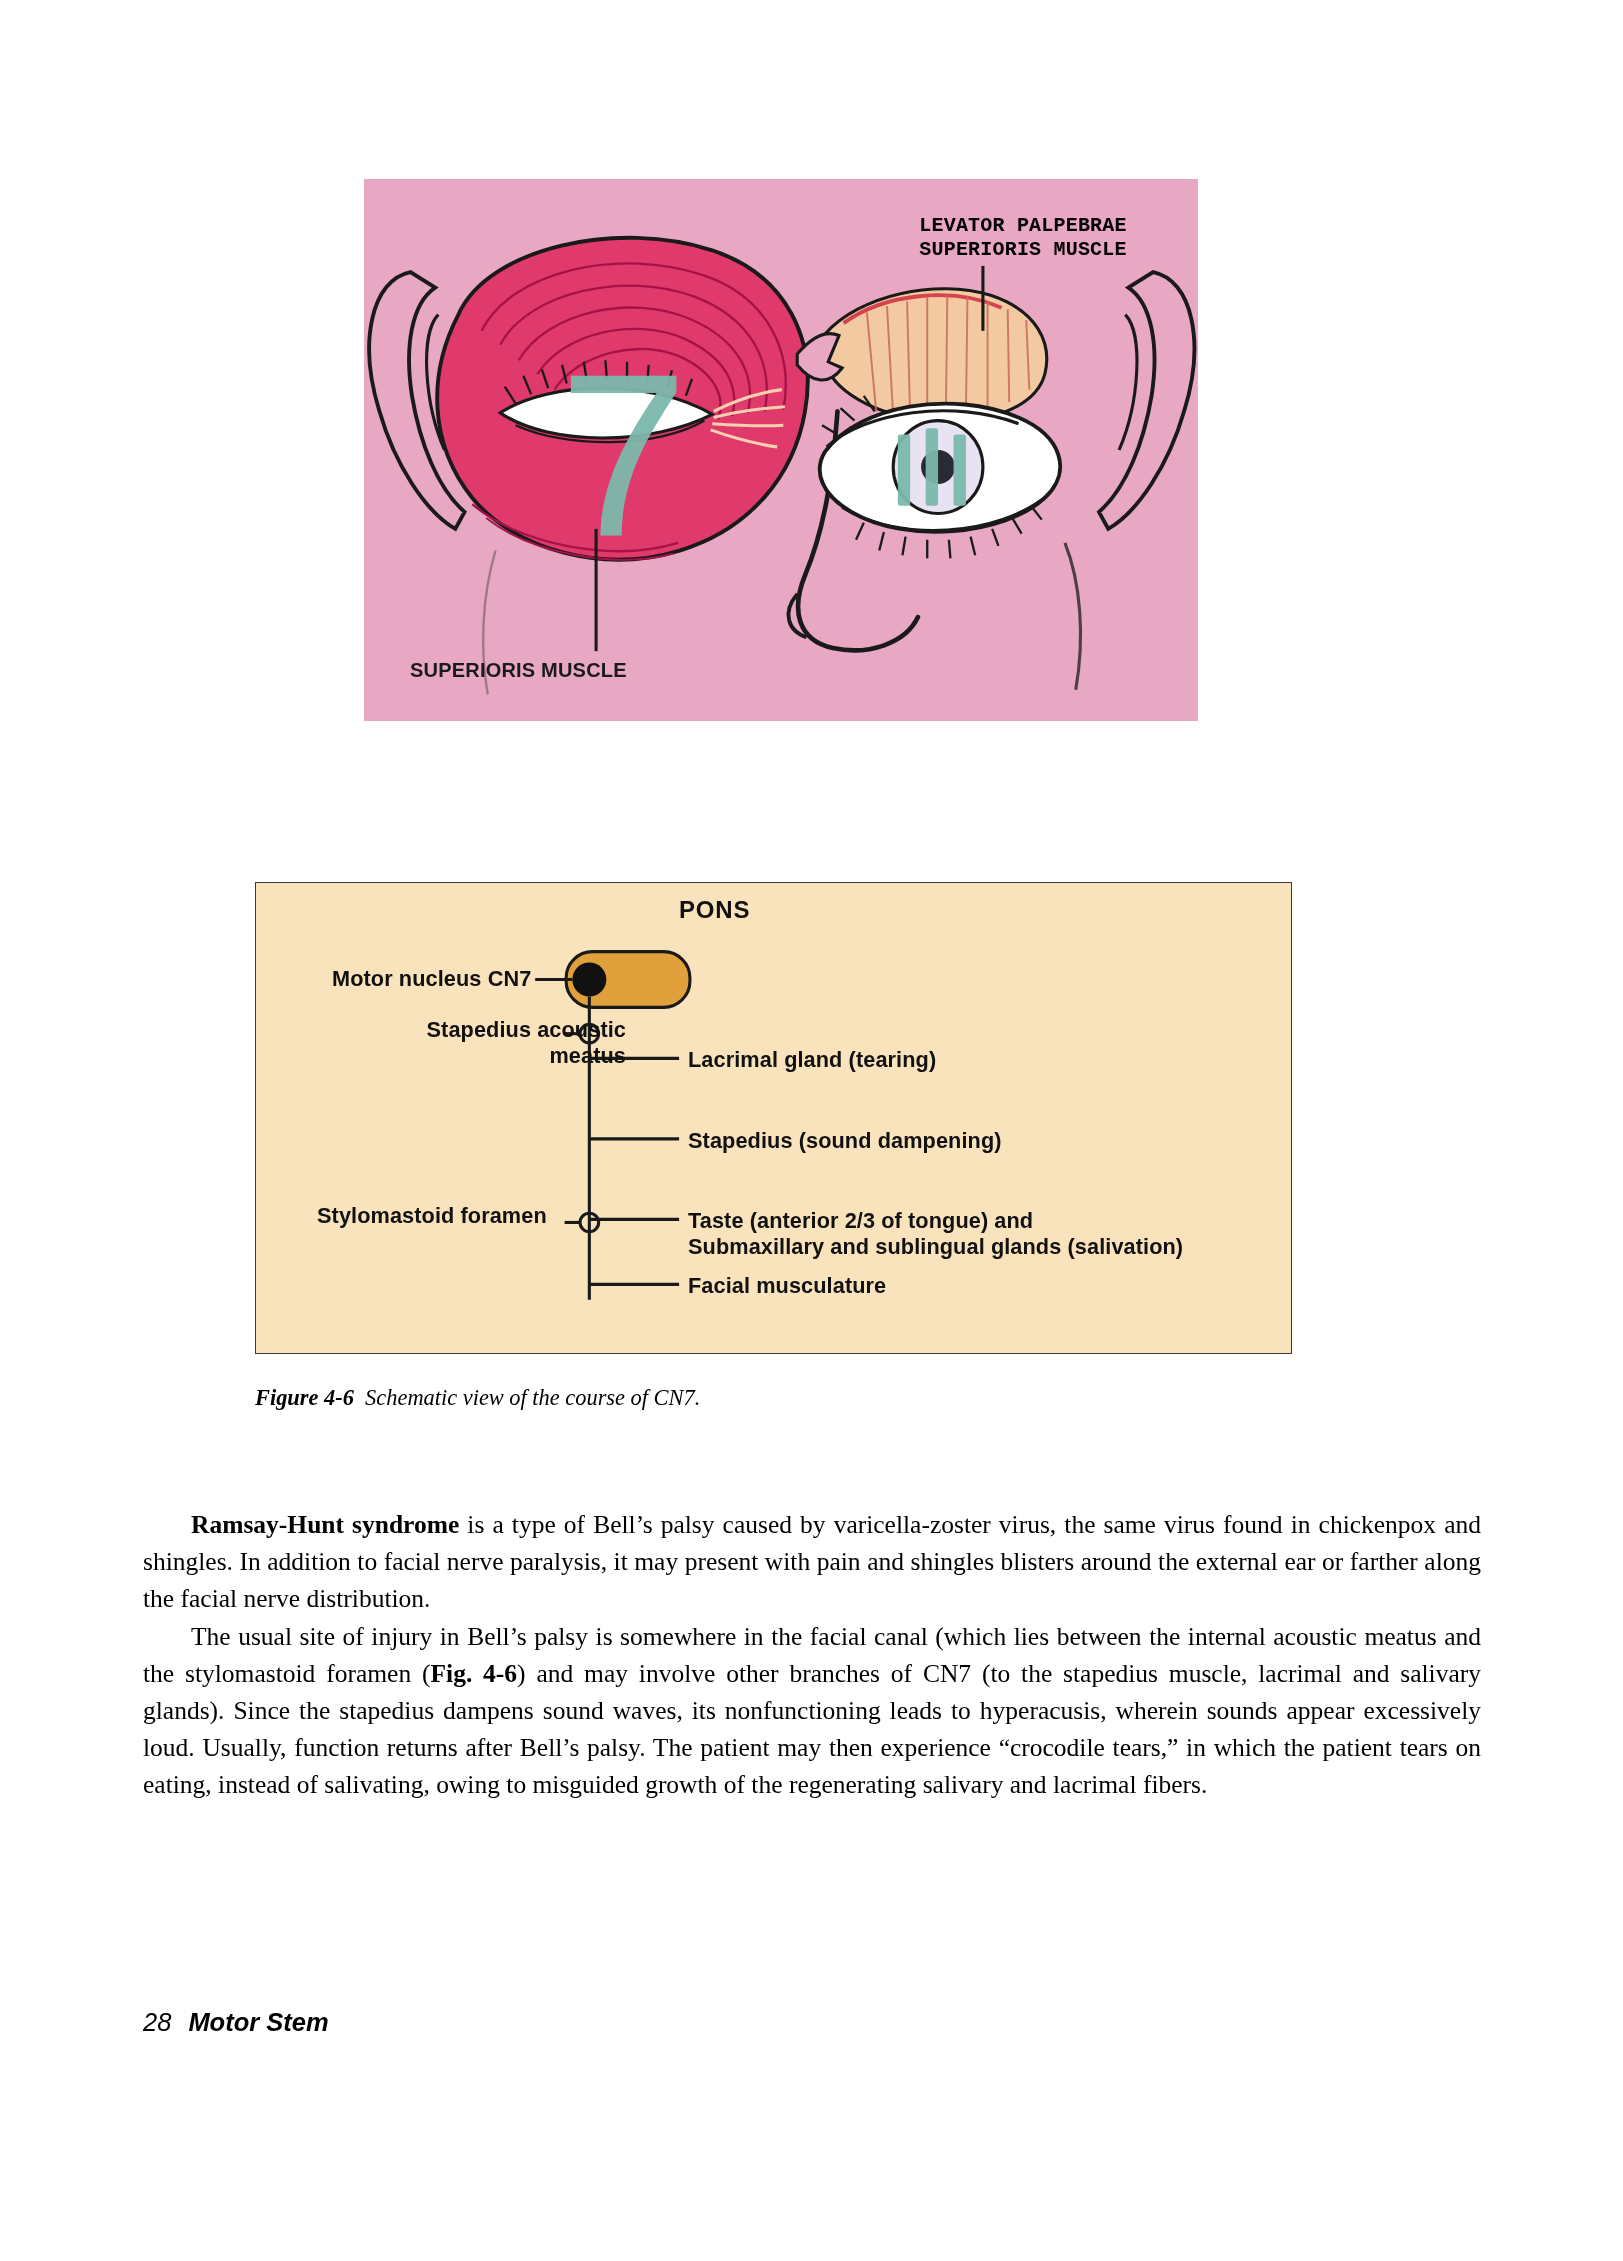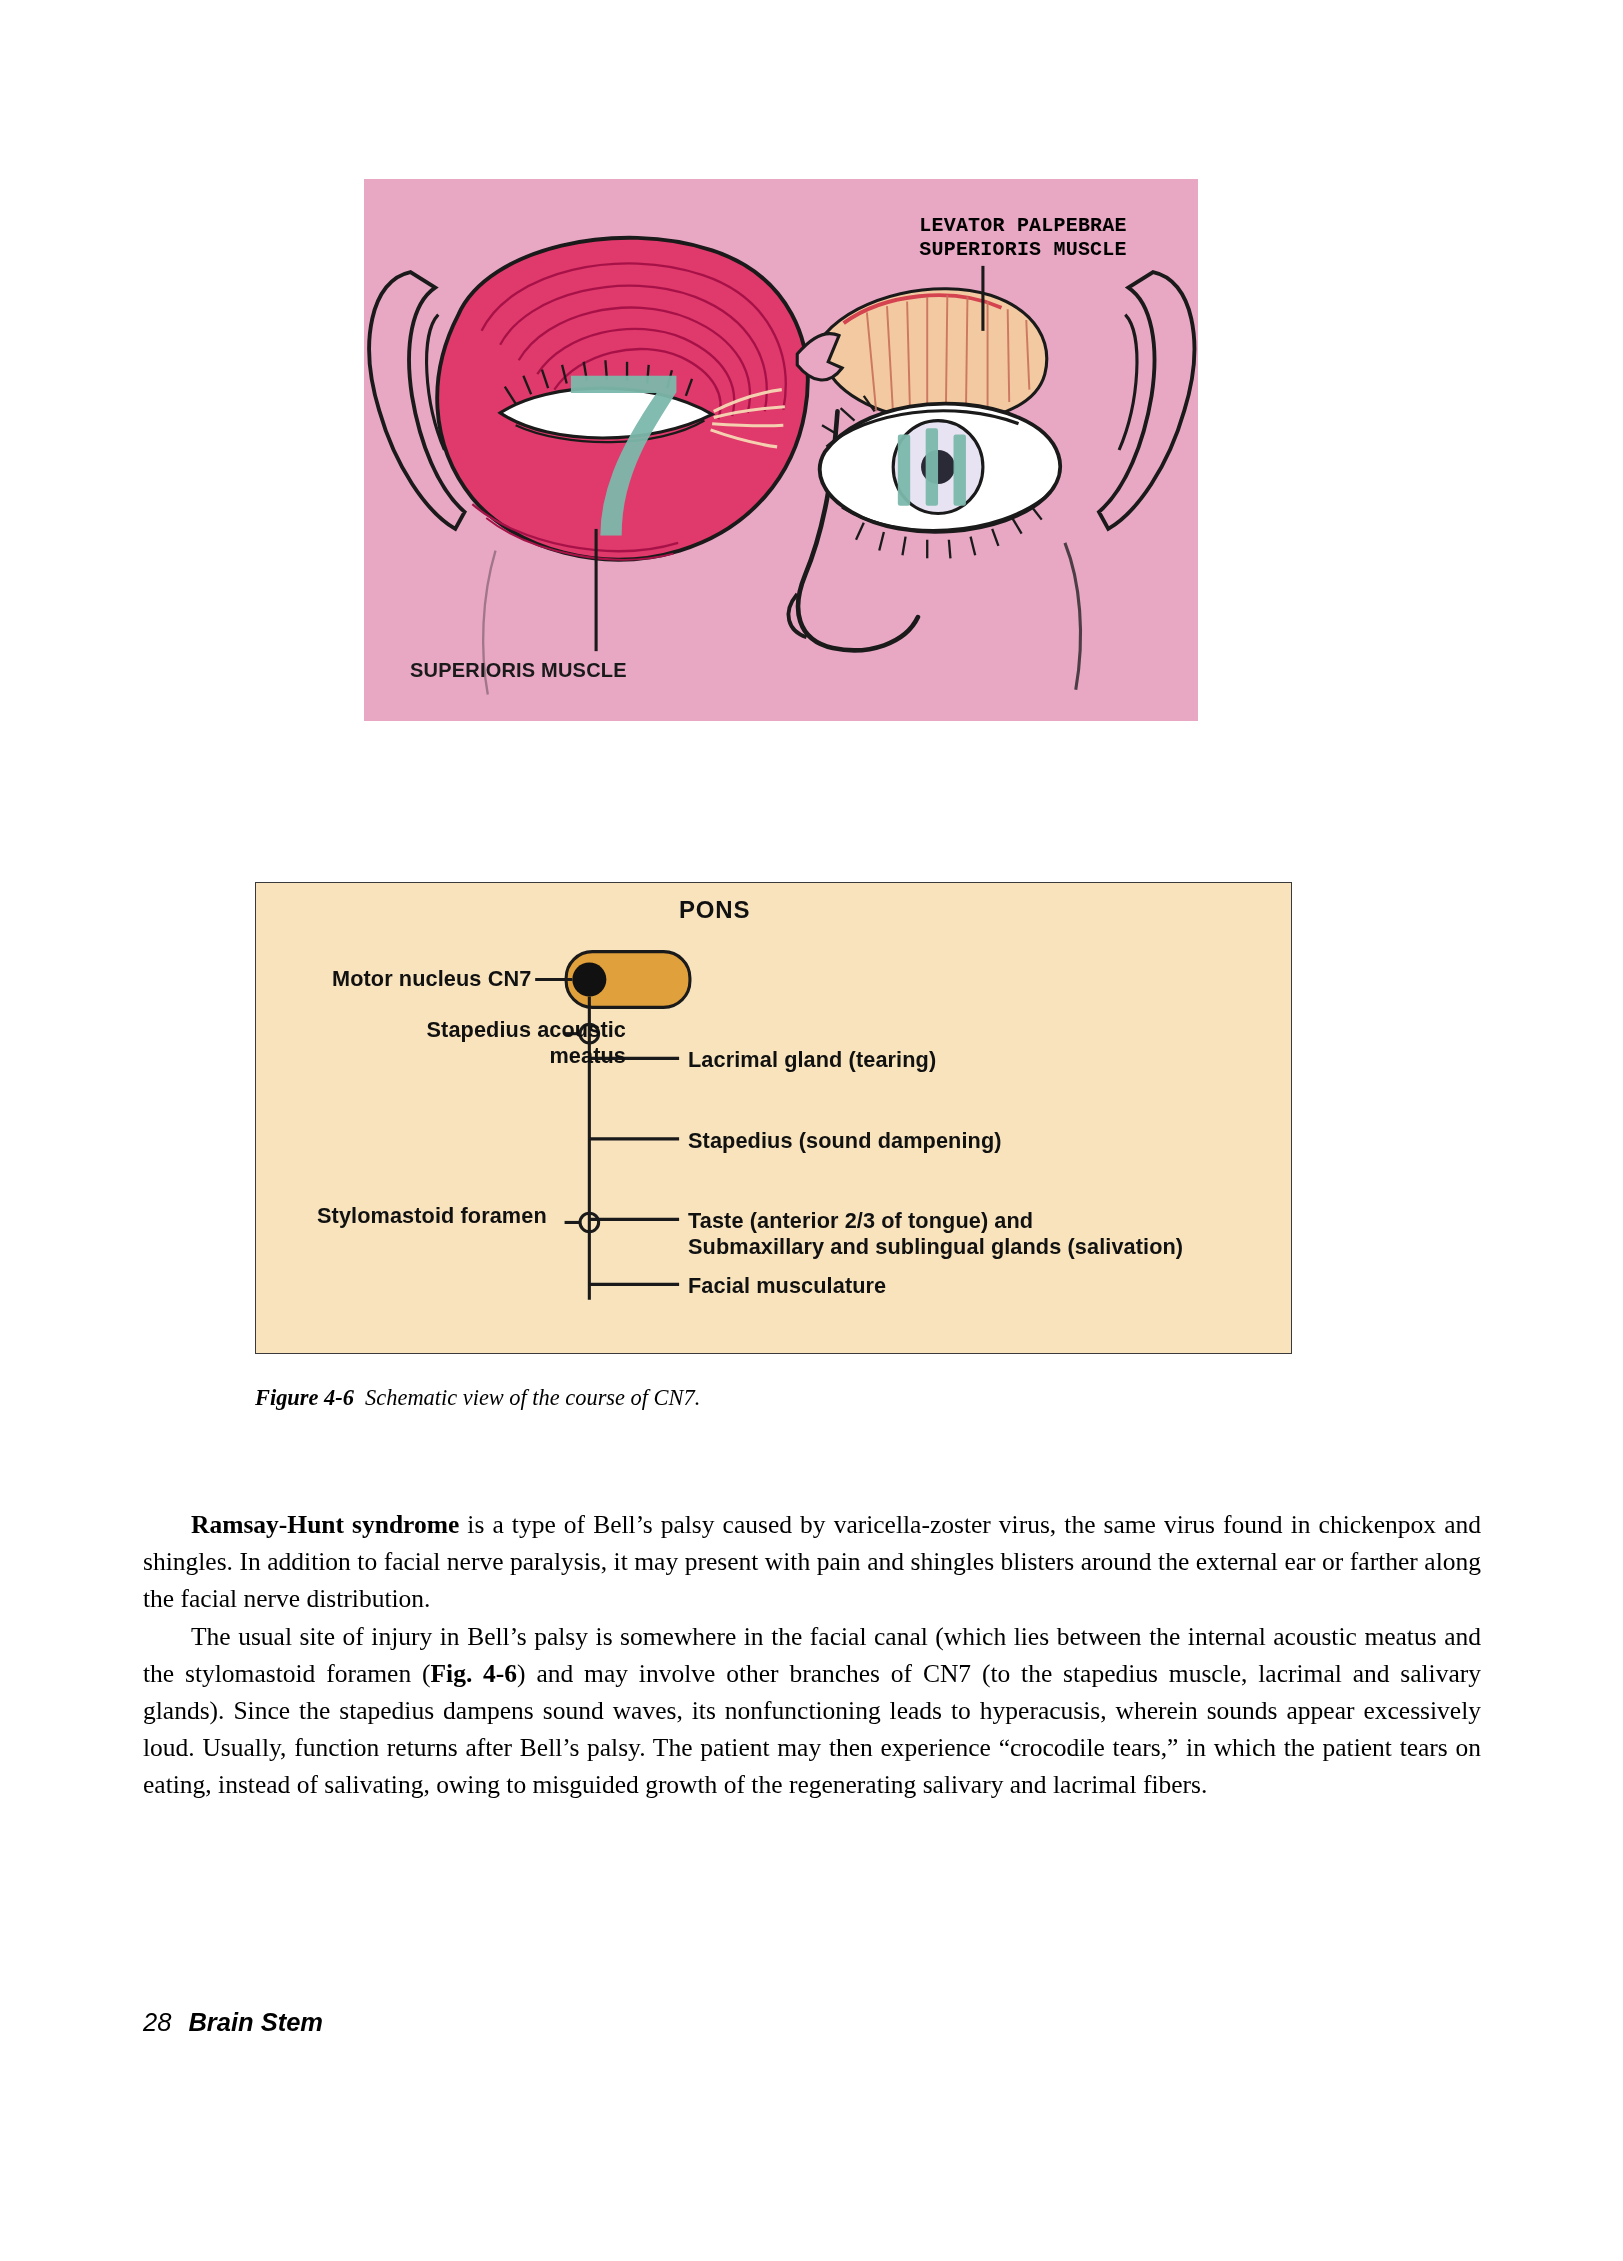--- a/index.html
+++ b/index.html
@@ -331,17 +331,17 @@
     <span class="cap-num">Figure 4-6</span>
     &nbsp;<span>Schematic view of the course of CN7.</span>
   </div>
 
   <div class="body-text">
     <p><span class="b">Ramsay-Hunt syndrome</span><span> is a type of Bell’s palsy caused by varicella-zoster virus, the same virus found in chickenpox and shingles. In addition to facial nerve paralysis, it may present with pain and shingles blisters around the external ear or farther along the facial nerve distribution.</span></p>
     <p><span>The usual site of injury in Bell’s palsy is somewhere in the facial canal (which lies between the </span><span class="i">internal acoustic meatus</span><span> and the </span><span class="i">stylomastoid foramen</span><span> (</span><span class="b">Fig. 4-6</span><span>) and may involve other branches of CN7 (to the stapedius muscle, lacrimal and salivary glands). Since the stapedius dampens sound waves, its nonfunctioning leads to hyperacusis, wherein sounds appear excessively loud. Usually, function returns after Bell’s palsy. The patient may then experience “crocodile tears,” in which the patient tears on eating, instead of salivating, owing to misguided growth of the regenerating salivary and lacrimal fibers.</span></p>
   </div>
 
   <div class="footer">
-    <span class="pg">28</span><span class="ch">Brain Stem</span>
+    <span class="pg">28</span><span class="ch">Motor Stem</span>
   </div>
 
 </div>
 
 
 </body></html>

